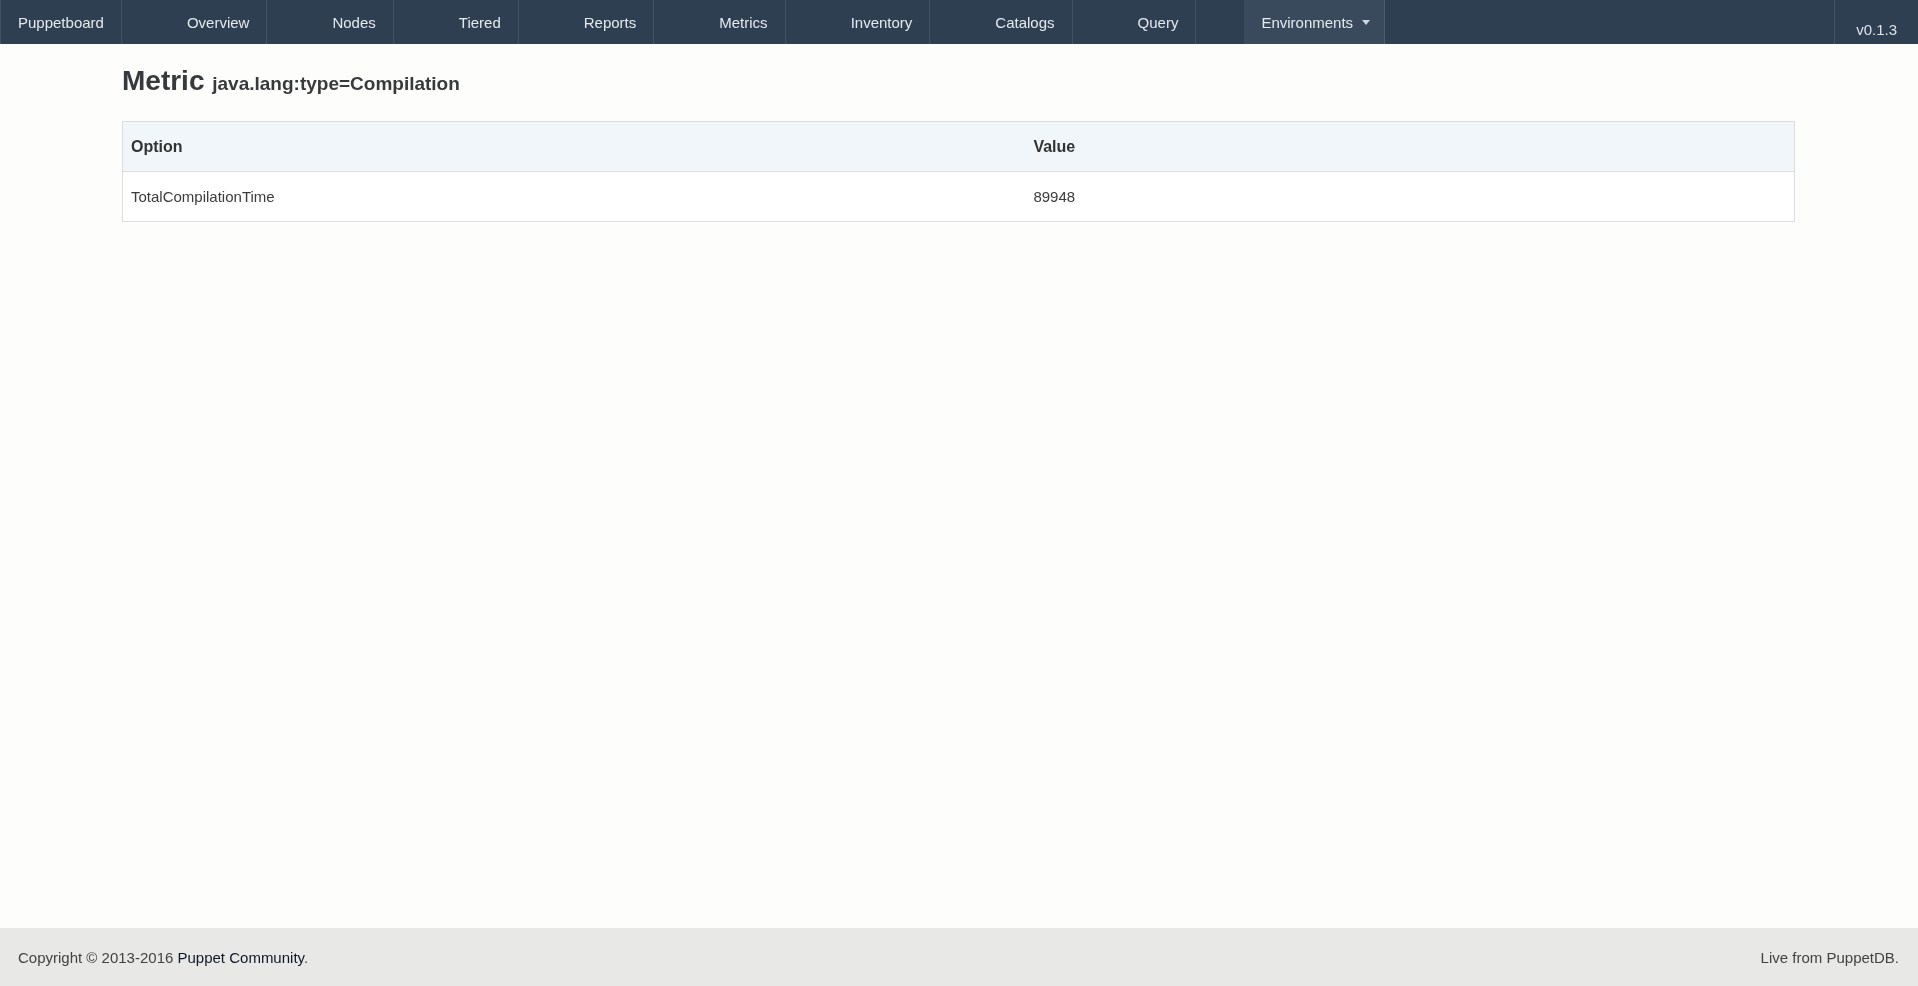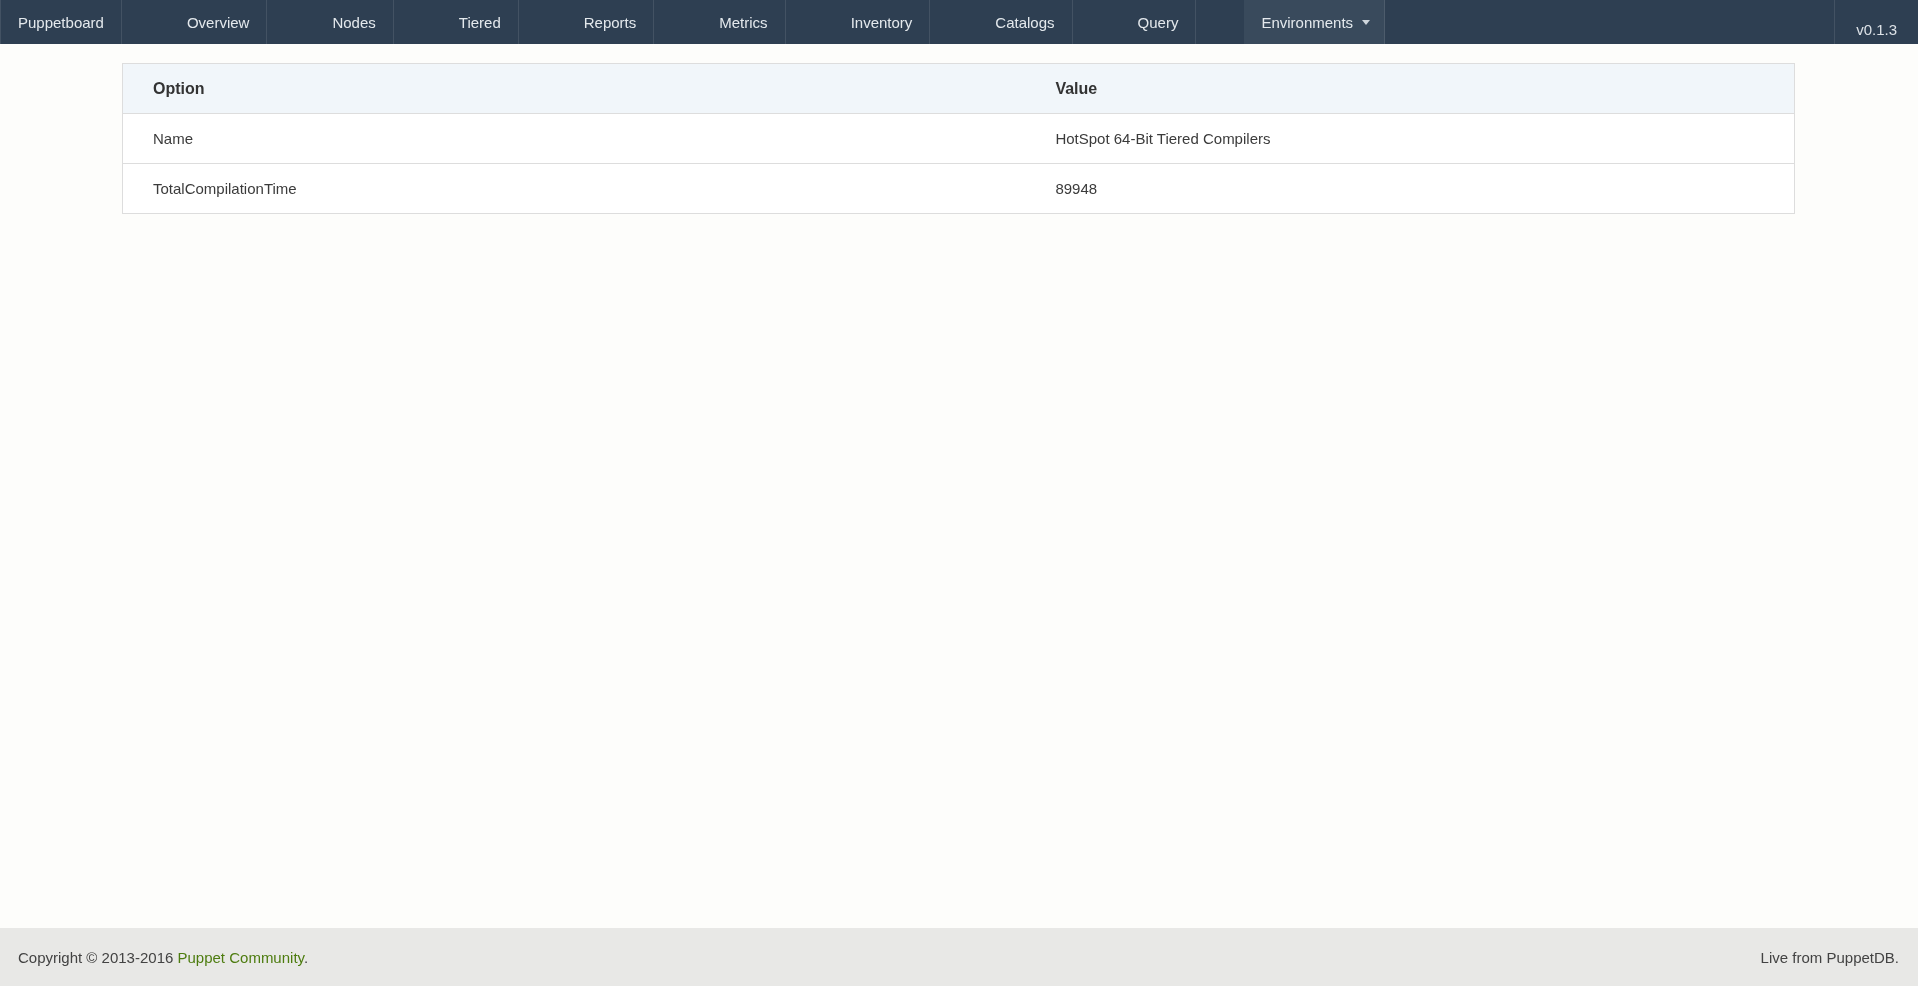--- a/index.html
+++ b/index.html
@@ -78,21 +78,21 @@
 
   table.metric-table {
     width: 100%;
     border-collapse: collapse;
     background: #fff;
     border: 1px solid #ddd;
     font-size: 15px;
   }
   table.metric-table th, table.metric-table td {
     text-align: left;
-    padding: 14px 30px;
+    padding: 14px 8px;
     line-height: 21px;
     border-top: 1px solid #ddd;
     vertical-align: top;
   }
   table.metric-table thead th {
     border-top: none;
     border-bottom: 1px solid #ddd;
     background: #f1f6fa;
     font-weight: bold;
     font-size: 16px;
@@ -107,21 +107,21 @@
     height: 58px;
     background: #e8e8e6;
     display: flex;
     align-items: center;
     justify-content: space-between;
     padding: 0 19px 0 18px;
     font-size: 15px;
     color: #434343;
   }
   .footer a {
-    color: #4d7c0f;
+    color: #0f172a;
     text-decoration: none;
     cursor: pointer;
   }
 </style>
 </head>
 <body>
 
 <nav class="navbar">
   <a class="nav-item">Puppetboard</a>
   <a class="nav-item">Overview</a>
@@ -134,33 +134,33 @@
   <a class="nav-item">Query</a>
   <a class="nav-item env">
     <span>Environments</span>
     <span class="caret"></span>
   </a>
   <div class="nav-spacer"></div>
   <span class="nav-version">v0.1.3</span>
 </nav>
 
 <main class="content">
+  <h1 class="page-title">
+    <span>Metric</span>
+    <small class="subtitle">java.lang:type=Compilation</small>
+  </h1>
 
   <table class="metric-table">
     <thead>
       <tr>
         <th class="col-option">Option</th>
         <th class="col-value">Value</th>
       </tr>
     </thead>
     <tbody>
-      <tr>
-        <td class="col-option">Name</td>
-        <td class="col-value">HotSpot 64-Bit Tiered Compilers</td>
-      </tr>
       <tr>
         <td class="col-option">TotalCompilationTime</td>
         <td class="col-value">89948</td>
       </tr>
     </tbody>
   </table>
 </main>
 
 <footer class="footer">
   <div>

